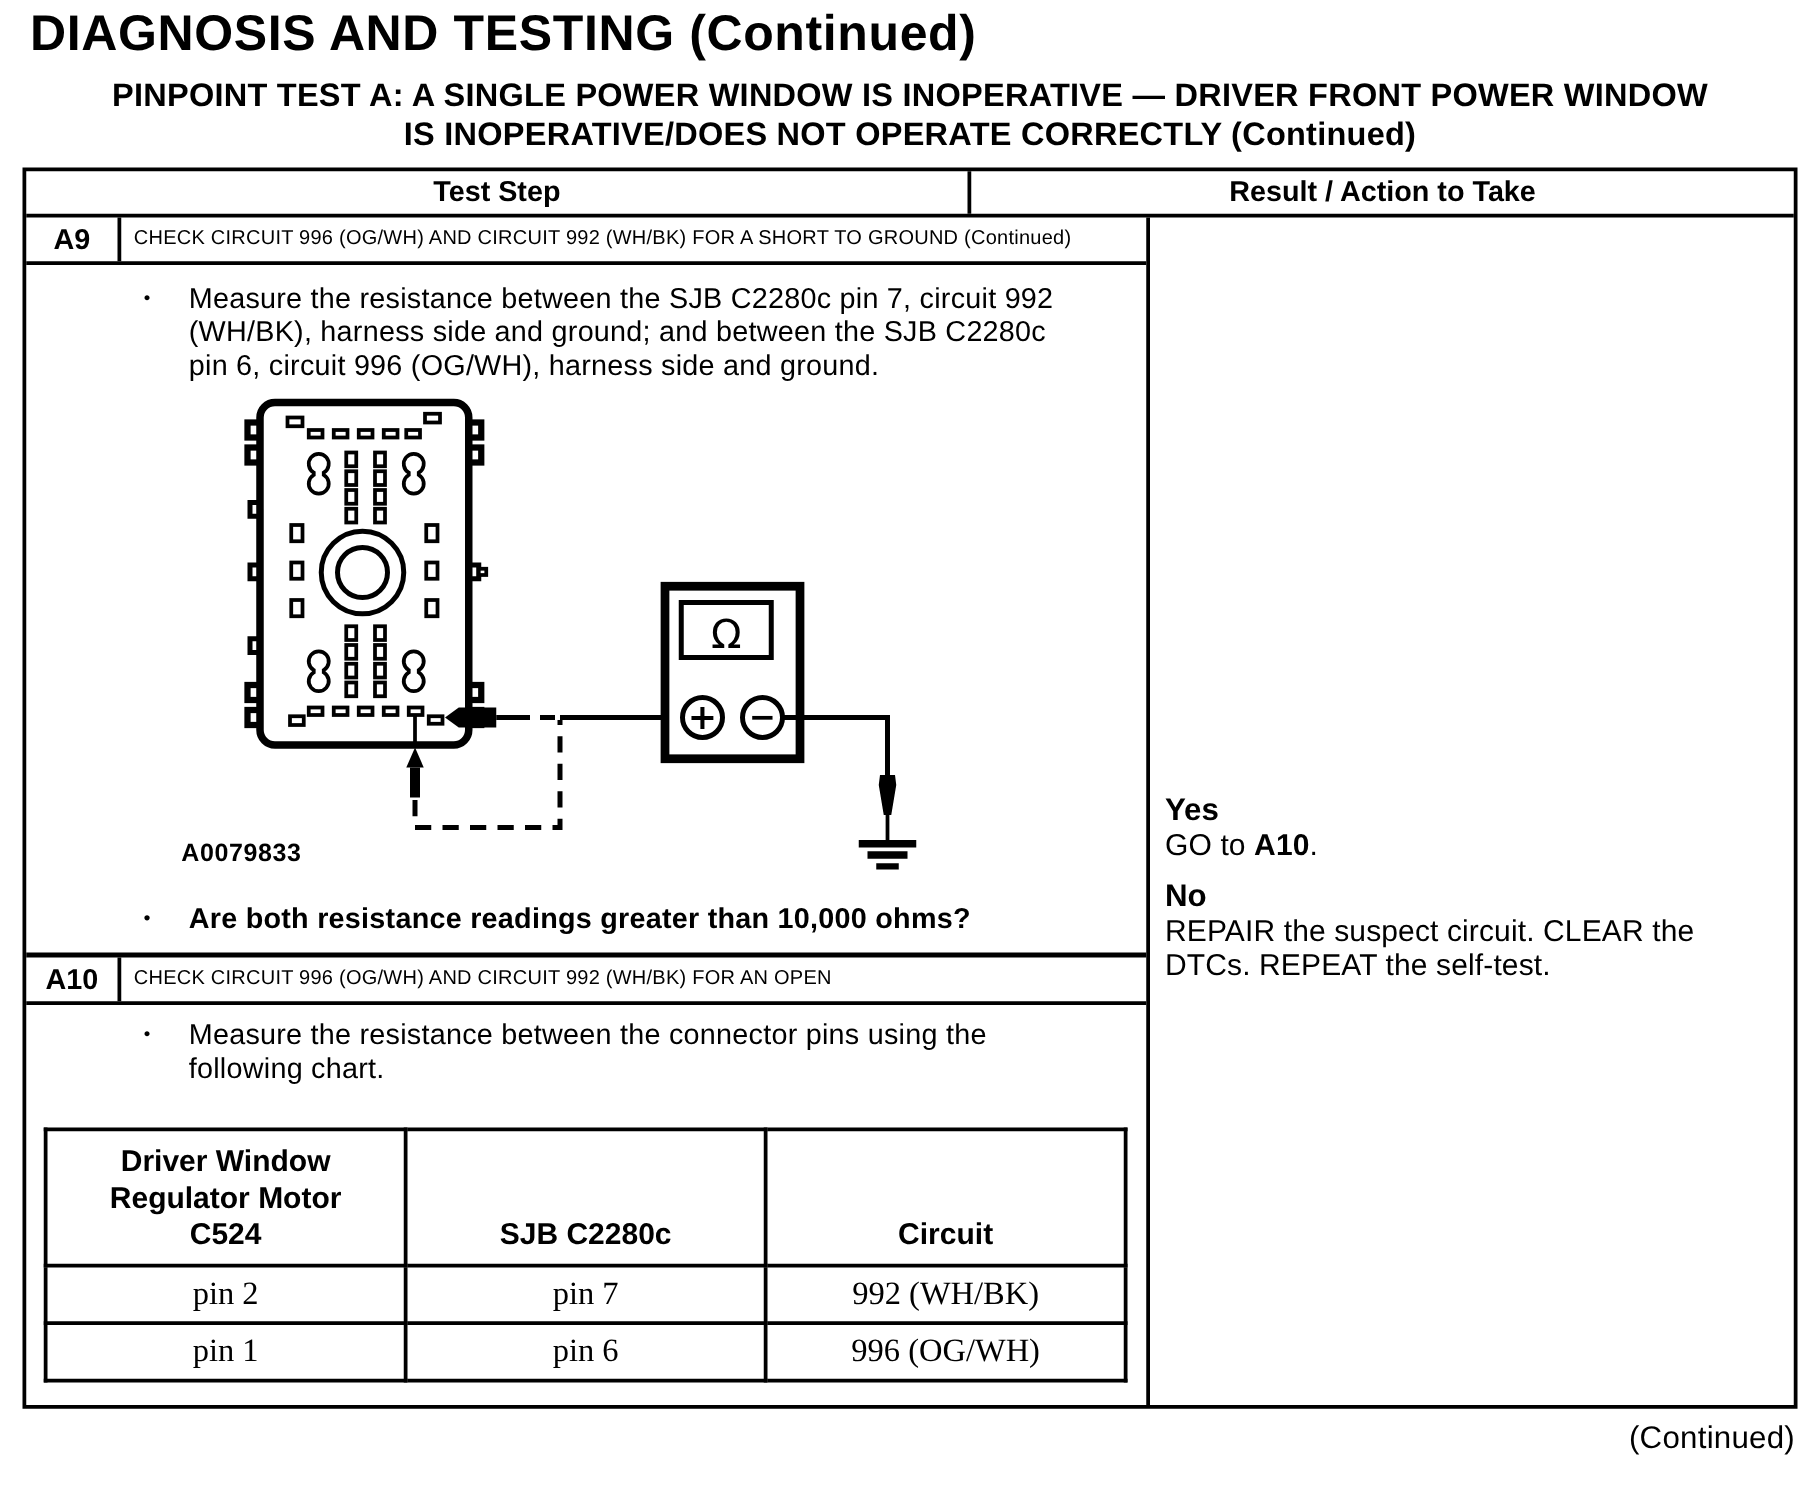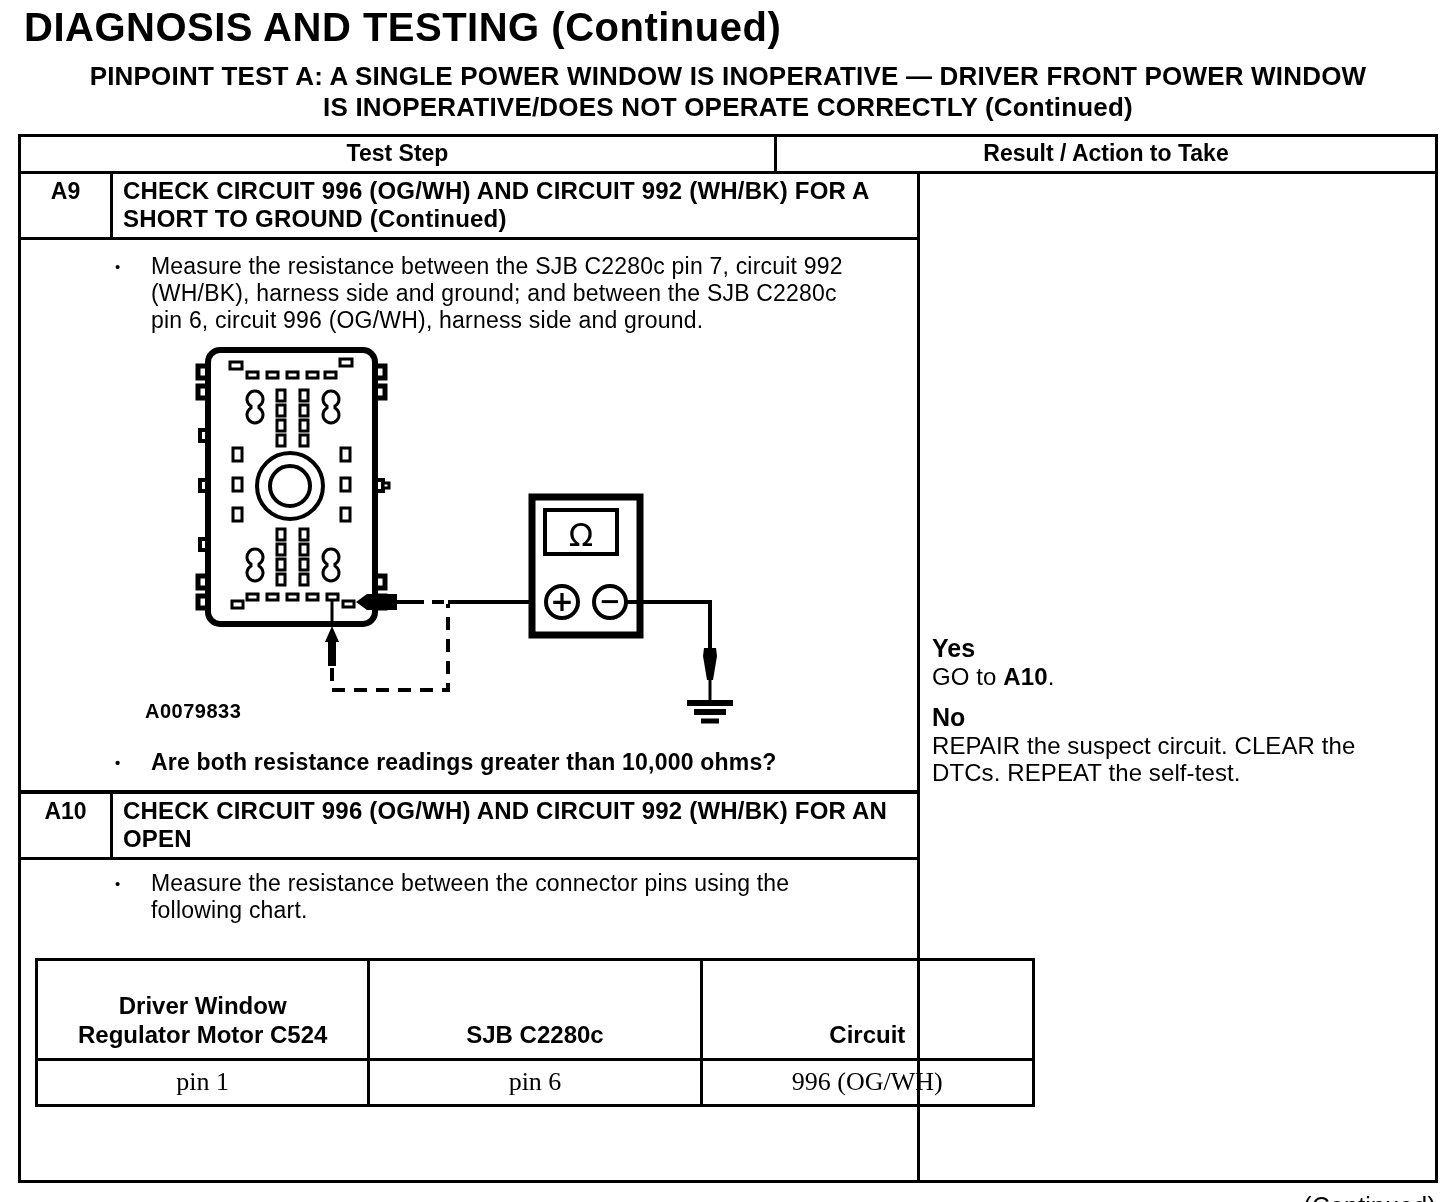--- a/index.html
+++ b/index.html
@@ -29,26 +29,26 @@
   .th { font-size: 23px; font-weight: bold; text-align: center; padding: 3px 0 4px; }
   .th-left  { width: 756px; border-right: 3px solid #000; }
   .th-right { flex: 1; }
 
   .tbody { display: flex; align-items: stretch; }
   .left-col { width: 899px; border-right: 3px solid #000; }
   .right-col { flex: 1; border-radius: 11px; }
 
   .step-header { display: flex; border-bottom: 3px solid #000; }
   .step-id {
-    width: 92px; border-right: 3px solid #000;
+    width: 76px; border-right: 3px solid #000;
     font-size: 23px; font-weight: bold; text-align: center; padding-top: 4px;
   }
   .step-title {
     flex: 1; padding: 3px 10px 4px 10px;
-    font-size: 24px; font-weight: bold; line-height: 28px; letter-spacing: .2px;
+    font-size: 16px; font-weight: normal; line-height: 28px; letter-spacing: .2px;
   }
   .row-a9 { border-bottom: 4px solid #000; }
   .a9-body  { height: 550px; padding-top: 13px; }
   .a10-body { height: 320px; padding-top: 10px; }
 
   .bullet-item { display: flex; padding-left: 94px; }
   .bullet-glyph { font-size: 15px; line-height: 27px; width: 14px; flex: none; }
   .bullet-text {
     margin-left: 22px; max-width: 716px;
     font-size: 23px; line-height: 27px; letter-spacing: .2px;
@@ -64,21 +64,21 @@
 
   
   .result-block { margin-top: 460px; padding: 0 12px 0 12px; }
   .result-verdict { font-size: 25px; font-weight: bold; line-height: 29px; }
   .result-action  { font-size: 24px; line-height: 28px; letter-spacing: .1px; }
   .result-action.no-action { max-width: 452px; line-height: 27px; }
   .result-gap { height: 12px; }
 
   
   .pin-table {
-    border-collapse: collapse; margin: 34px 0 0 14px; width: 1000px;
+    border-collapse: collapse; margin: 34px 0 0 14px; width: 867px;
     table-layout: fixed;
   }
   .pin-table th, .pin-table td { border: 3px solid #000; }
   .pin-table th {
     font-size: 24px; font-weight: bold; vertical-align: bottom;
     text-align: center; padding: 10px 30px 9px; line-height: 29px; height: 100px;
   }
   .pin-table td {
     font-family: "Liberation Serif", "DejaVu Serif", serif;
     font-size: 26px; text-align: center; height: 46px; padding: 2px 0 4px;
@@ -262,20 +262,25 @@
             <table class="pin-table">
               <thead>
                 <tr>
                   <th>Driver Window Regulator Motor C524</th>
                   <th>SJB C2280c</th>
                   <th>Circuit</th>
                 </tr>
               </thead>
               <tbody>
                 <tr>
+                  <td>pin 2</td>
+                  <td>pin 7</td>
+                  <td>992 (WH/BK)</td>
+                </tr>
+                <tr>
                   <td>pin 1</td>
                   <td>pin 6</td>
                   <td>996 (OG/WH)</td>
                 </tr>
               </tbody>
             </table>
           </div>
         </section>
       </div>
 

